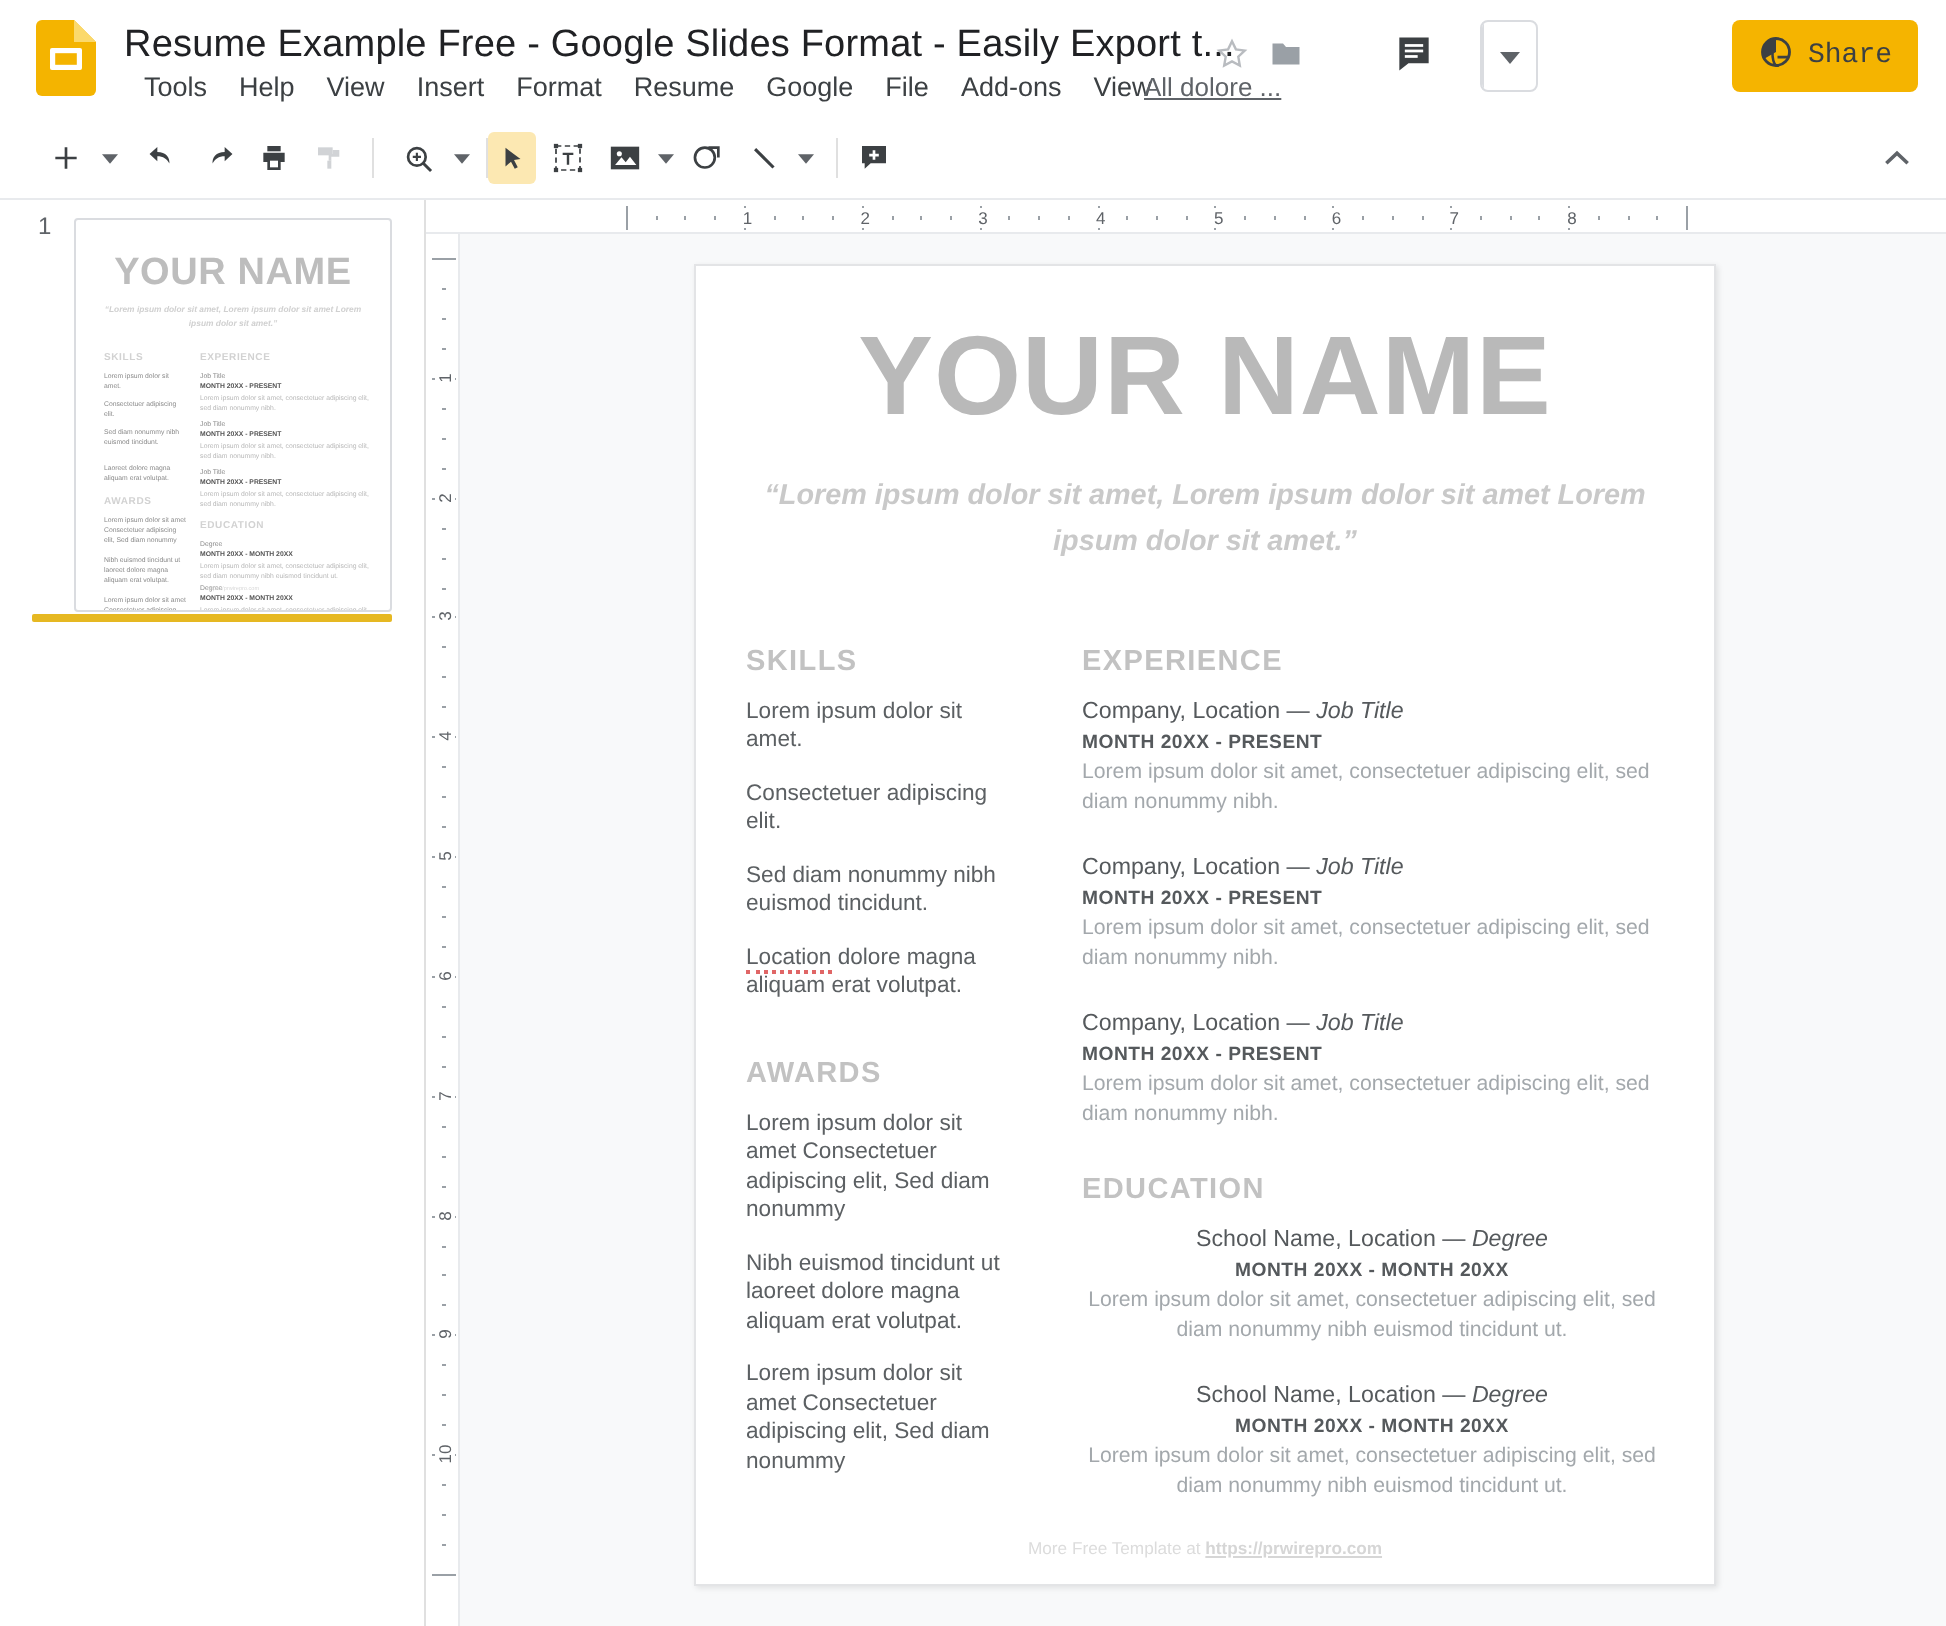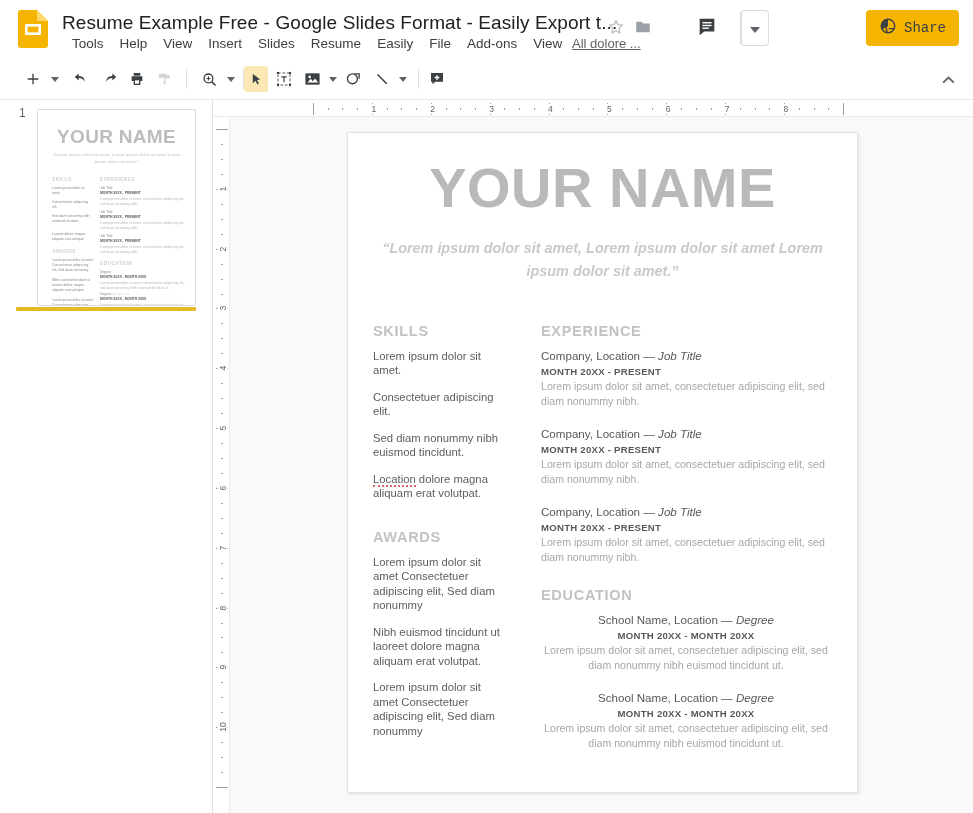--- a/index.html
+++ b/index.html
@@ -213,23 +213,23 @@
     <svg width="18" height="18" viewBox="0 0 24 24">
       <path d="M3 5h7l2 2.3h9V19H3z" fill="#9aa0a6"></path>
     </svg>
   </div>
 
   <div id="menubar">
     <div class="menu-item">Tools</div>
     <div class="menu-item">Help</div>
     <div class="menu-item">View</div>
     <div class="menu-item">Insert</div>
-    <div class="menu-item">Slides</div>
+    <div class="menu-item">Format</div>
     <div class="menu-item">Resume</div>
-    <div class="menu-item">Easily</div>
+    <div class="menu-item">Google</div>
     <div class="menu-item">File</div>
     <div class="menu-item">Add-ons</div>
     <div class="menu-item">View</div>
   </div>
 
   <div id="save-status">All dolore ...</div>
 
   <div id="comment-icon">
     <svg width="22" height="22" viewBox="0 0 24 24">
       <path d="M4 3h16v14H9l-5 4z" fill="#3c4043"></path>
@@ -582,14 +582,17 @@
         <p class="s-date">MONTH 20XX - MONTH 20XX</p>
         <p class="s-desc">Lorem ipsum dolor sit amet, consectetuer adipiscing elit, sed diam nonummy nibh euismod tincidunt ut.</p>
       </div>
       <div class="s-entry">
         <p class="s-role"><span>School Name, Location — </span><i>Degree</i></p>
         <p class="s-date">MONTH 20XX - MONTH 20XX</p>
         <p class="s-desc">Lorem ipsum dolor sit amet, consectetuer adipiscing elit, sed diam nonummy nibh euismod tincidunt ut.</p>
       </div>
     </div>
 
+    <div class="s-footer">
+      <span>More Free Template at </span><b>https://prwirepro.com</b>
+    </div>
   </div>
 </div>
 
 </body></html>

